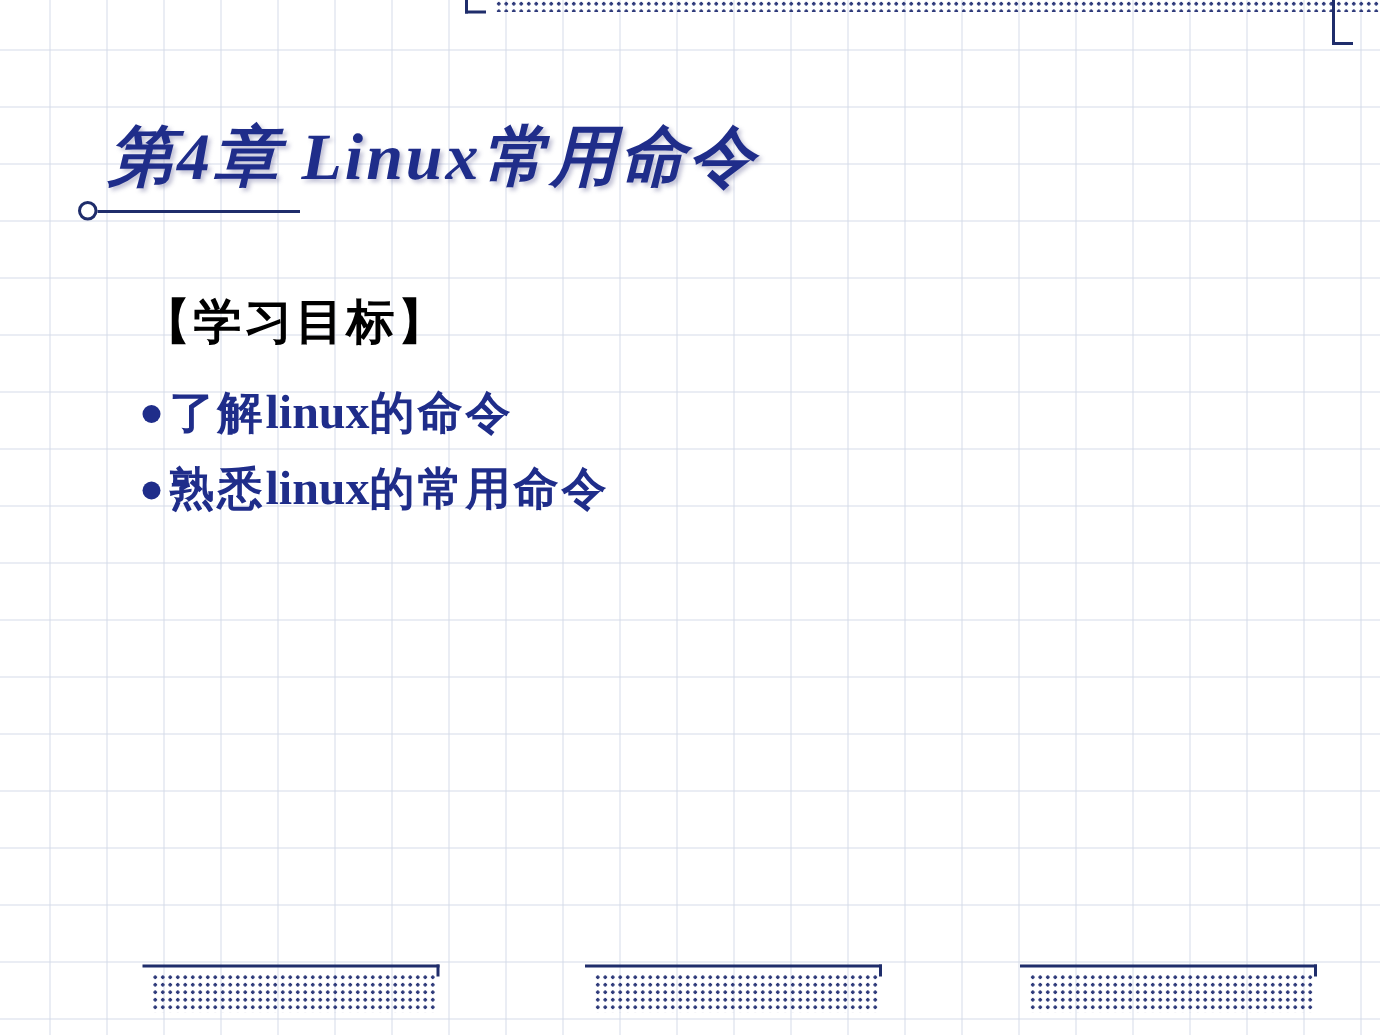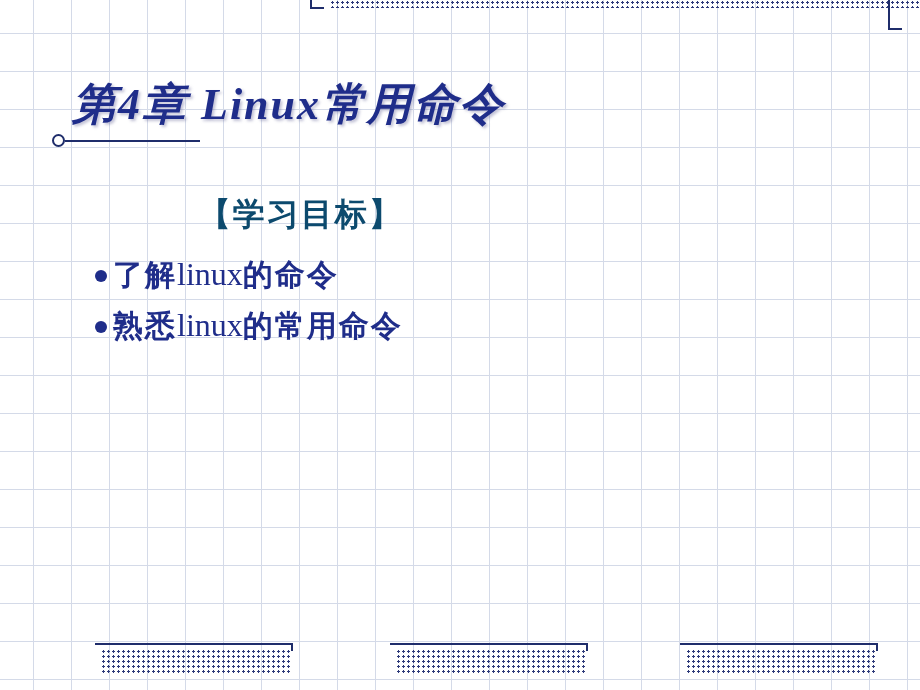--- a/index.html
+++ b/index.html
@@ -98,25 +98,24 @@
 
     .content-area {
       position: absolute;
       top: 193px;
       left: 95px;
     }
 
     .section-heading {
       font-size: 32px;
       font-weight: bold;
-      color: #0c4a6e;
+      color: #000000;
       font-family: Liberation Serif, serif;
       letter-spacing: 2px;
       margin-bottom: 18px;
-      text-align: right;
     }
 
     .bullet-item {
       display: flex;
       align-items: center;
       margin-bottom: 10px;
     }
 
     .bullet-dot {
       width: 12px;
@@ -130,21 +129,21 @@
     .bullet-text {
       font-size: 30px;
       font-weight: bold;
       color: #1f2d8a;
       font-family: "KaiTi", "楷体", "SimSun", serif;
       letter-spacing: 2px;
     }
 
     .bullet-text .latin {
       font-family: "Times New Roman", serif;
-      font-weight: normal;
+      font-weight: bold;
       font-size: 32px;
       letter-spacing: 0;
     }
 
     .bottom-bars {
       position: absolute;
       bottom: 12px;
       left: 0;
       width: 920px;
       height: 35px;

